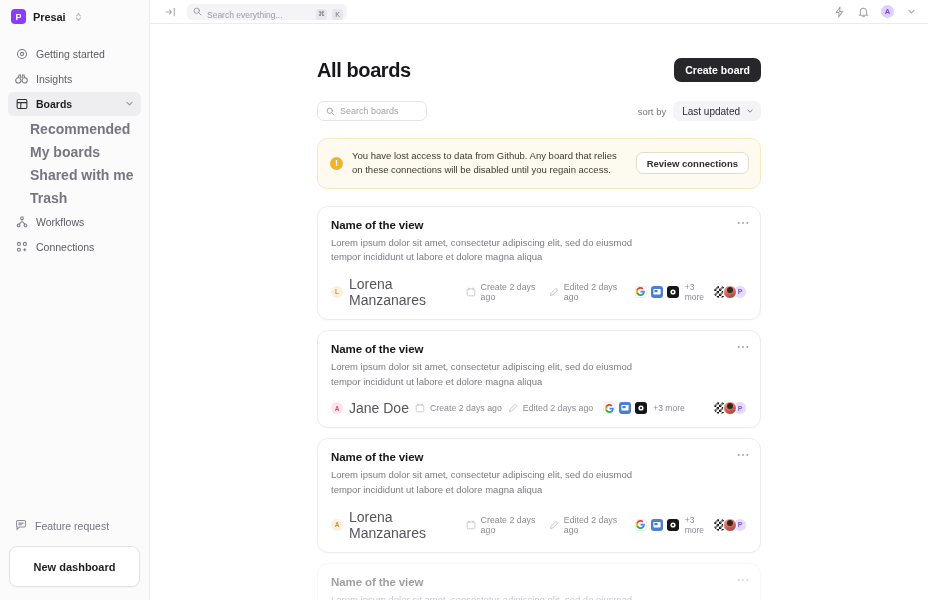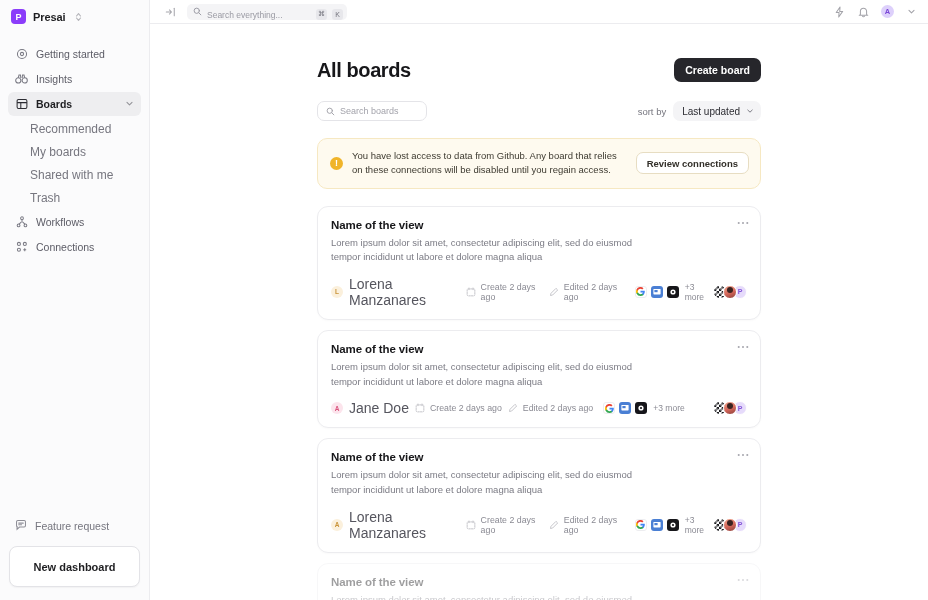--- a/index.html
+++ b/index.html
@@ -39,22 +39,22 @@
     height: 24px; padding: 0 7px; border-radius: 6px;
     font-size: 10.5px; color: #5c5c66; cursor: pointer;
     position: relative;
   }
   .nav-item.active { background: #eeeef0; color: #1e1e21; font-weight: 600; }
   .nav-item .ico { width: 13px; height: 13px; flex: 0 0 13px; display:flex; align-items:center; justify-content:center;}
   .nav-item .chev { margin-left: auto; opacity: .55; }
   .subnav { display: flex; flex-direction: column; gap: 1px; padding-top: 1px;}
   .sub-item {
     height: 22px; display: flex; align-items: center;
-    padding-left: 22px; font-size: 12px; color: #76767f;
-    border-radius: 6px; cursor: pointer;
+    padding-left: 22px; font-size: 14px; color: #76767f;
+    border-radius: 6px; cursor: pointer; font-weight: bold;
   }
   .sidebar-spacer { flex: 1 1 auto; }
   .feature-req {
     display: flex; align-items: center; gap: 8px;
     margin: 0 8px 8px 8px; height: 24px; padding: 0 7px;
     font-size: 10.5px; color: #76767f; border-radius: 6px; cursor: pointer;
   }
   .new-dash {
     margin: 0 9px 13px 9px; height: 41px;
     border: 1px solid #e3e3e7; border-radius: 8px;

